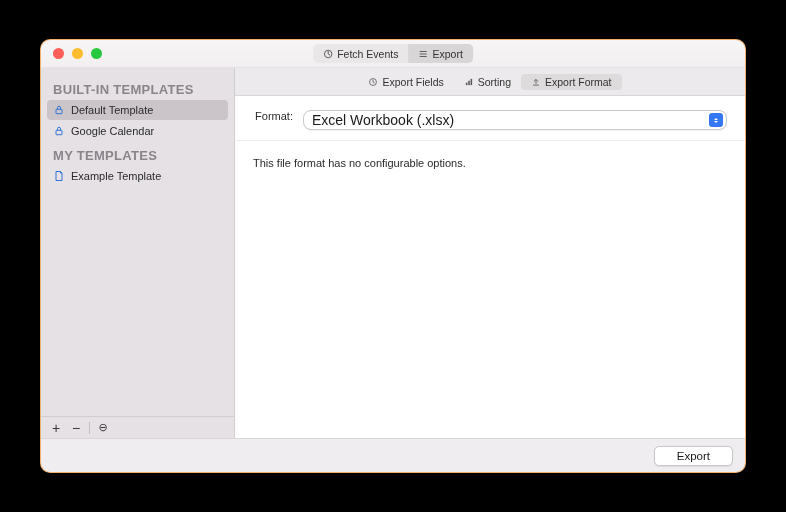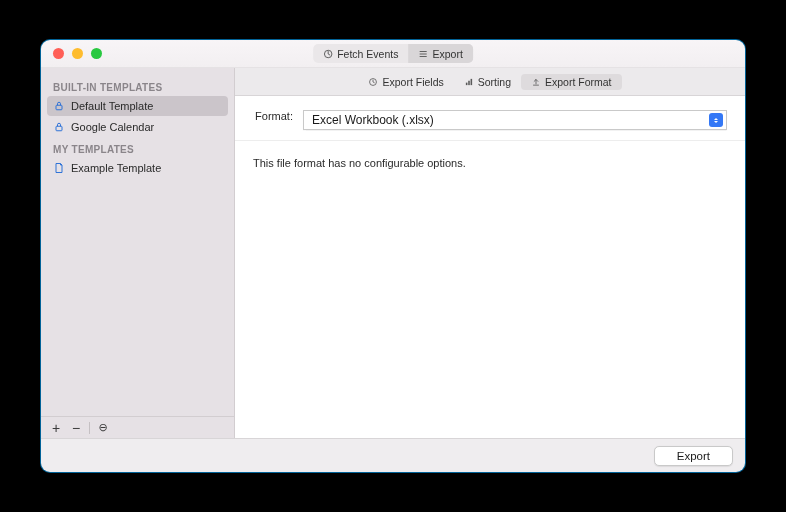--- a/index.html
+++ b/index.html
@@ -1,46 +1,46 @@
 <!DOCTYPE html>
 <html><head>
   <meta charset="utf-8">
   <style>
     * { box-sizing: border-box; margin: 0; padding: 0; font-family: -apple-system, BlinkMacSystemFont, "Segoe UI", Helvetica, Arial, sans-serif; }
     body { background: #000; width: 786px; height: 512px; display: flex; align-items: center; justify-content: center; }
-    .window { width: 706px; height: 434px; background: #0369a1; border-radius: 10px; box-shadow: 0 10px 40px rgba(0,0,0,0.5); overflow: hidden; display: flex; flex-direction: column; border: 1px solid rgba(0,0,0,0.05); }
+    .window { width: 706px; height: 434px; background: #fdba74; border-radius: 10px; box-shadow: 0 10px 40px rgba(0,0,0,0.5); overflow: hidden; display: flex; flex-direction: column; border: 1px solid rgba(0,0,0,0.05); }
     .titlebar { height: 28px; background: linear-gradient(#f8f5f7, #f2eff1); display: flex; align-items: center; padding: 0 12px; border-bottom: 1px solid #e5e2e4; position: relative; }
     .traffic { display: flex; gap: 8px; }
     .light { width: 11px; height: 11px; border-radius: 50%; }
     .light.red { background: #ff5f57; }
     .light.yellow { background: #febc2e; }
     .light.green { background: #28c840; }
     .seg-group { position: absolute; left: 50%; transform: translateX(-50%); display: flex; background: #eae7e9; border-radius: 5px; overflow: hidden; height: 19px; }
     .seg { display: flex; align-items: center; gap: 4px; font-size: 10.5px; color: #333; padding: 0 10px; cursor: default; }
     .seg.active { background: #d9d6d8; }
     .seg svg { width: 10px; height: 10px; }
     .body { flex: 1; display: flex; min-height: 0; }
     .sidebar { width: 194px; background: #e6e1e5; display: flex; flex-direction: column; border-right: 1px solid #d2cdd0; }
     .side-content { flex: 1; padding-top: 8px; overflow: auto; }
-    .side-header { font-size: 10px; color: #8a858a; font-weight: 600; letter-spacing: 0.3px; padding: 6px 12px 2px 12px; }
+    .side-header { font-size: 13px; color: #8a858a; font-weight: 600; letter-spacing: 0.3px; padding: 6px 12px 2px 12px; }
     .side-item { margin: 1px 6px; padding: 4px 6px; border-radius: 4px; display: flex; align-items: center; gap: 6px; font-size: 11px; color: #2a2a2a; cursor: default; }
     .side-item.selected { background: #cbc5ca; margin-left: 6px; }
     .side-item svg { width: 12px; height: 12px; flex-shrink: 0; }
     .side-footer { height: 22px; border-top: 1px solid #d2cdd0; display: flex; align-items: center; gap: 2px; padding: 0 6px; }
     .ft-btn { width: 18px; height: 18px; display: flex; align-items: center; justify-content: center; font-size: 14px; color: #3a3a3a; cursor: default; }
     .ft-sep { width: 1px; height: 12px; background: #c5c0c3; margin: 0 2px; }
     .main { flex: 1; display: flex; flex-direction: column; background: #fff; }
     .tabbar { height: 28px; background: #eceaec; border-bottom: 1px solid #d8d5d7; display: flex; align-items: center; justify-content: center; }
     .tab-group { display: flex; gap: 0; background: transparent; }
     .tab { display: flex; align-items: center; gap: 4px; font-size: 10.5px; color: #333; padding: 2px 10px; border-radius: 4px; cursor: default; }
     .tab.active { background: #dedbdd; }
     .tab svg { width: 10px; height: 10px; }
     .form-row { display: flex; padding: 14px 18px 10px 14px; gap: 10px; border-bottom: 1px solid #ededed; }
     .form-label { font-size: 11px; color: #2a2a2a; min-width: 44px; text-align: right; }
-    .select { flex: 1; height: 20px; background: #fff; border: 0.5px solid #c9c9c9; border-radius: 0; display: flex; align-items: center; justify-content: space-between; padding: 0 3px 0 8px; font-size: 12px; color: #1a1a1a; box-shadow: 0 0.5px 1px rgba(0,0,0,0.05); }
+    .select { flex: 1; height: 20px; background: #fff; border: 0.5px solid #c9c9c9; border-radius: 8px; display: flex; align-items: center; justify-content: space-between; padding: 0 3px 0 8px; font-size: 14px; color: #1a1a1a; box-shadow: 0 0.5px 1px rgba(0,0,0,0.05); }
     .select-arrow { width: 14px; height: 14px; background: #3478f6; border-radius: 3px; display: flex; flex-direction: column; align-items: center; justify-content: center; }
     .select-arrow::before { content: ""; border-left: 2.5px solid transparent; border-right: 2.5px solid transparent; border-bottom: 2.5px solid #fff; margin-bottom: 1px; }
     .select-arrow::after { content: ""; border-left: 2.5px solid transparent; border-right: 2.5px solid transparent; border-top: 2.5px solid #fff; }
     .note { font-size: 11px; color: #2a2a2a; padding: 16px 18px; }
     .footer { height: 34px; background: #efedef; border-top: 1px solid #d8d5d7; display: flex; align-items: center; justify-content: flex-end; padding: 0 12px; }
     .primary-btn { background: #fff; border: 0.5px solid #c9c9c9; border-radius: 5px; padding: 3px 22px; font-size: 11.5px; color: #1a1a1a; box-shadow: 0 0.5px 1px rgba(0,0,0,0.08); cursor: default; }
     .tabbar-wrap { border-top: none; }
   </style>
 </head>
 <body>

